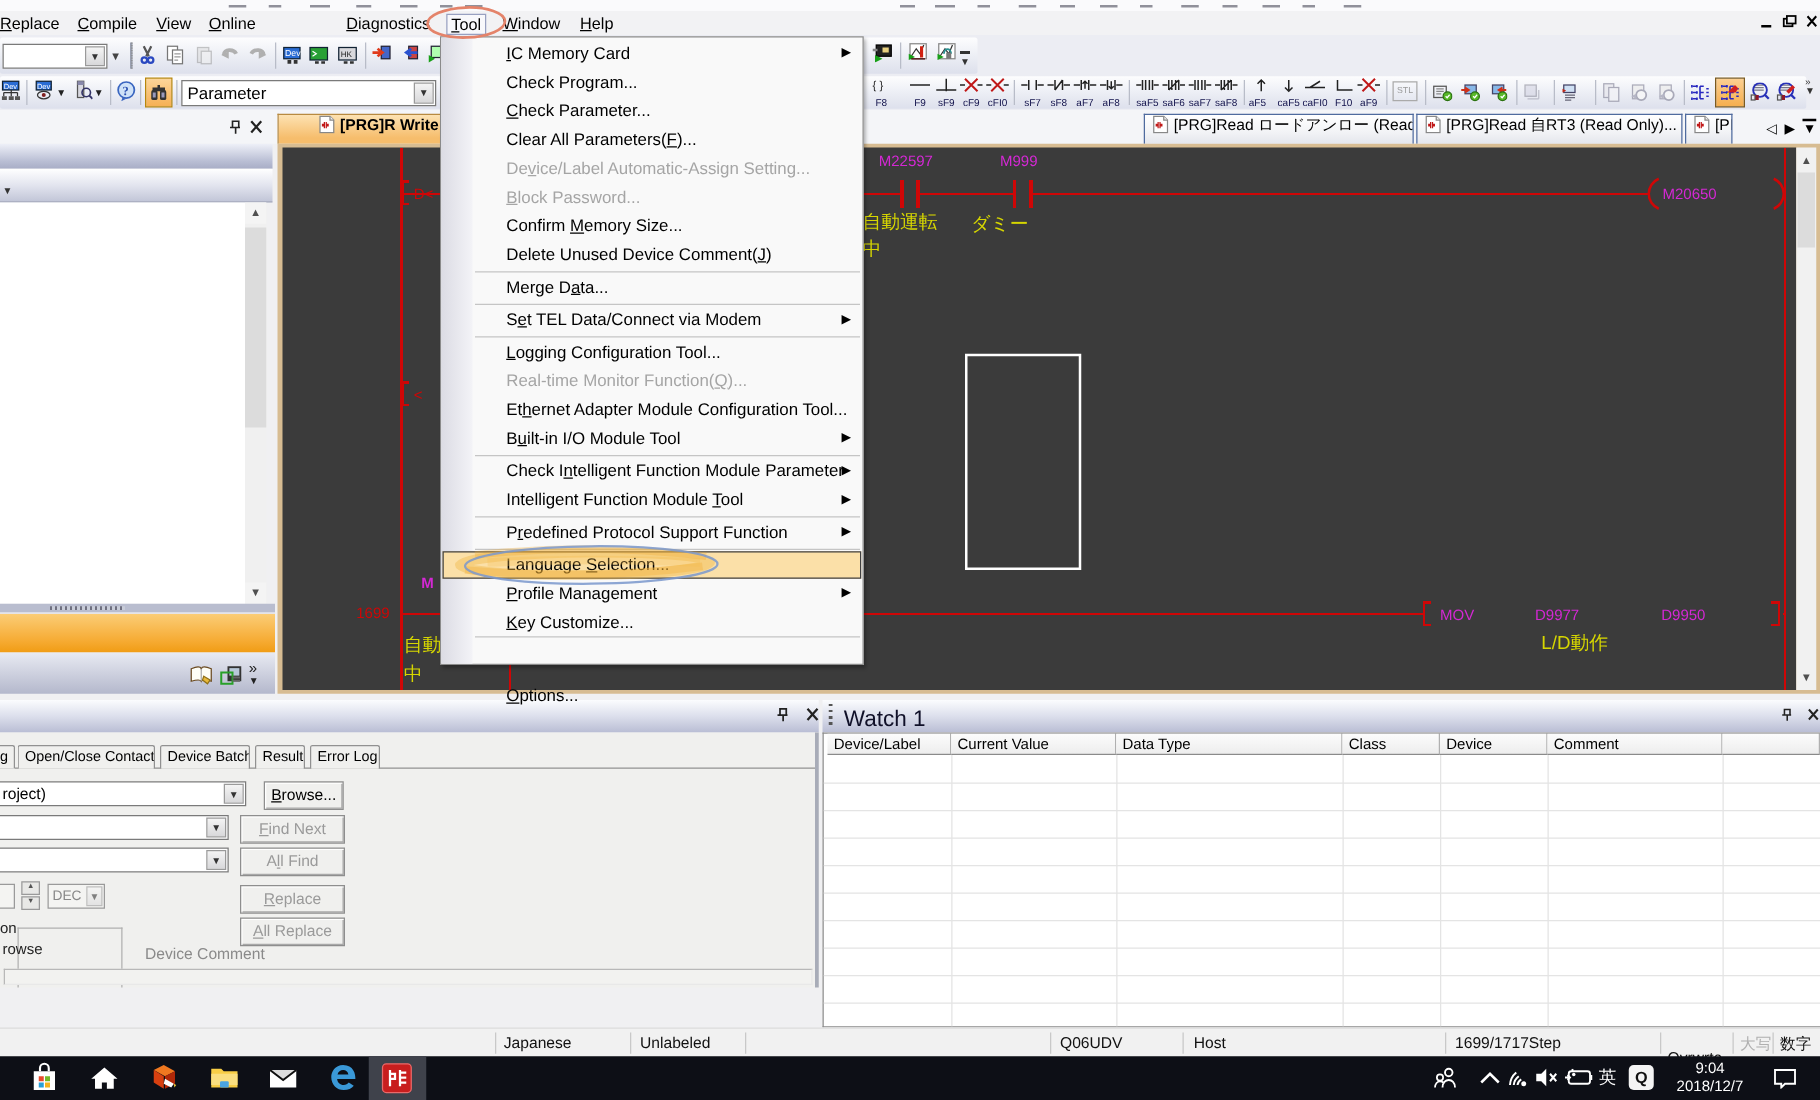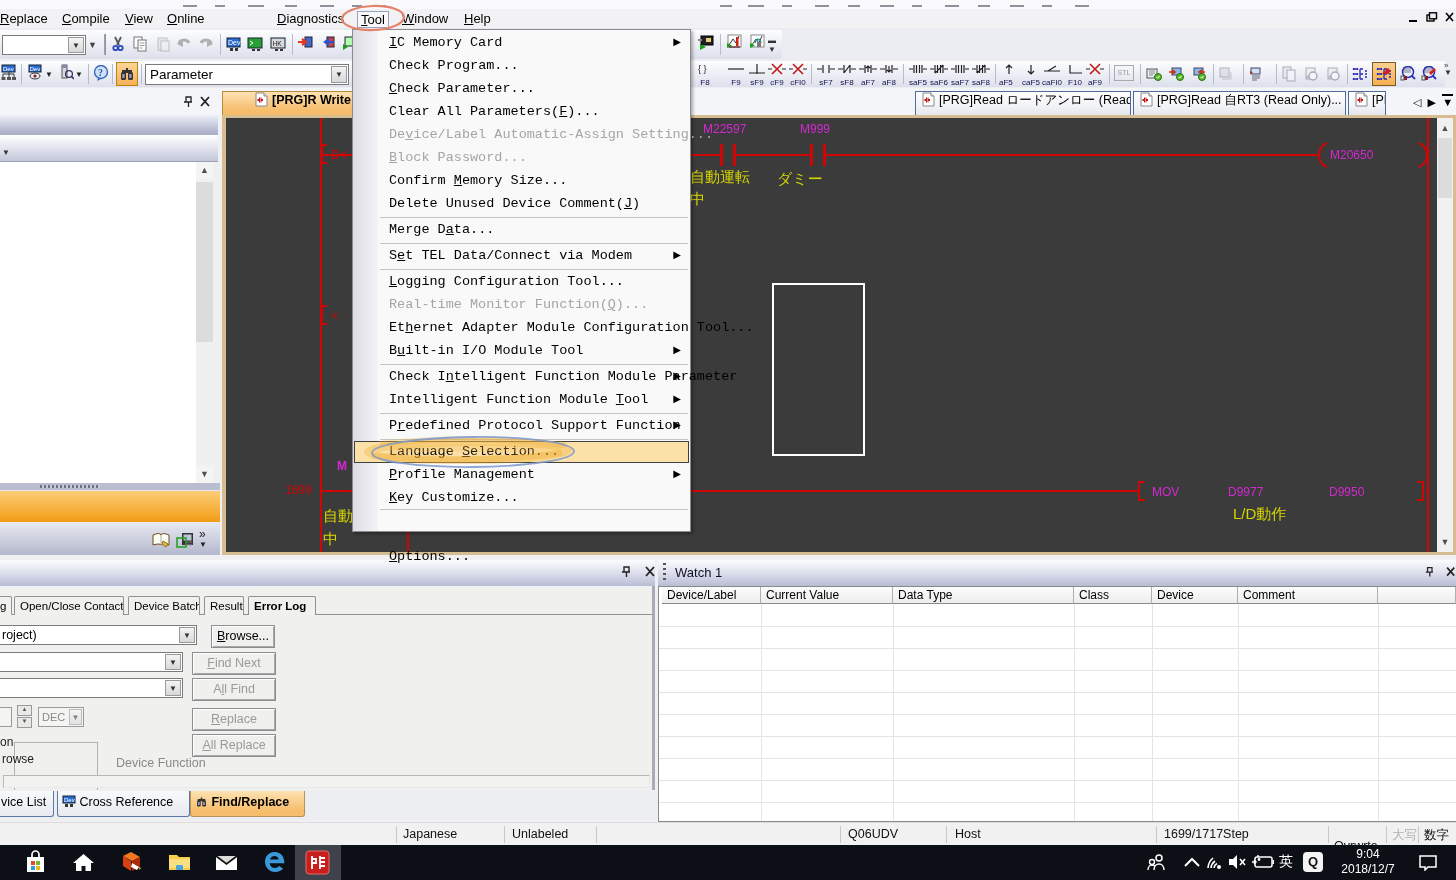--- a/index.html
+++ b/index.html
@@ -33,21 +33,21 @@
 #ldsplit::after{content:"";position:absolute;left:40px;top:2px;width:60px;height:3px;background:repeating-linear-gradient(90deg,#707080 0 2px,#c8ccd8 2px 4px);}
 #ldorange{left:0;top:490px;width:220px;height:32px;background:linear-gradient(#fbcd77,#f6ab33 70%,#f09c14);border-top:1px solid #e2e4ee;}
 #ldbottom{left:0;top:522px;width:220px;height:33px;background:linear-gradient(#e8eaf2,#b4b8cc);}
 
 #editor{left:222px;top:115px;width:1234px;height:440px;background:#d7bc92;}
 #edinner{left:226px;top:118px;width:1211px;height:434px;background:#3b3b3b;overflow:hidden;}
 #edscroll{left:1437px;top:118px;width:16px;height:434px;background:#f1f1f1;}
 
 #menu{left:352px;top:29px;width:339px;height:503px;background:#f9f9f9;border:1px solid #8b8b8b;box-shadow:2px 2px 3px rgba(0,0,0,0.3);}
 #menugutter{position:absolute;left:0;top:0;width:25px;height:100%;background:linear-gradient(90deg,#dcdce4,#f3f3f7);}
-.mi{position:absolute;left:36px;font-size:13.5px;color:#000;white-space:nowrap;font-family:Liberation Mono, monospace;}
+.mi{position:absolute;left:52px;font-size:13.5px;color:#000;white-space:nowrap;}
 .mi.gray{color:#a5a5a5;}
 .msep{position:absolute;left:27px;right:2px;height:1px;background:#c5c5c5;}
 .marrow{position:absolute;right:9px;font-size:10px;color:#000;}
 #langhl{position:absolute;left:1px;width:335px;height:22px;background:#fbe0a8;border:1px solid #404040;}
 
 #findhead{left:0;top:560px;width:655px;height:26px;background:linear-gradient(#fbfcfe,#dcdfec 50%,#b9bdd4);}
 #findbody{left:0;top:586px;width:655px;height:204px;background:#f0f0ee;border-right:3px solid #a8acb8;}
 .ftab{position:absolute;top:10px;height:19px;border:1px solid #919191;border-bottom:none;border-radius:2px 2px 0 0;background:#f0f0ee;font-size:11.5px;padding:3px 0 0 5px;white-space:nowrap;overflow:hidden;}
 .combo{position:absolute;background:#fff;border:1px solid #7a7a7a;}
 .combobtn{position:absolute;right:1px;top:1px;bottom:1px;width:16px;background:linear-gradient(#f4f4f4,#d8d8da);border:1px solid #9a9a9a;font-size:8px;text-align:center;color:#333;display:flex;align-items:center;justify-content:center;}
@@ -506,21 +506,21 @@
         <path d="M4 1 h5 v5 h-5z M4 6 h6 M6.5 6 v5 M2 6 h2" fill="none" stroke="#222" stroke-width="1.4"></path>
         <path d="M26 1 L34 10 M34 1 L26 10" stroke="#222" stroke-width="1.8"></path>
       </svg>
 </div>
 <div class="abs" id="findbody">
 <div style="position:absolute;left:0;top:28px;width:652px;height:1px;background:#919191;"></div>
 <div class="ftab" style="left:-6px;width:18px;border-bottom:1px solid #f0f0ee;background:#f0f0ee;">g</div>
 <div class="ftab" style="left:14px;width:110px;">Open/Close Contact</div>
 <div class="ftab" style="left:128px;width:72px;">Device Batch</div>
 <div class="ftab" style="left:204px;width:40px;">Result</div>
-<div class="ftab" style="left:248px;width:68px;font-weight:bold;">Error Log</div>
+<div class="ftab" style="left:248px;width:56px;">Error Log</div>
 <div class="combo" style="left:-4px;top:39px;width:201px;height:20px;font-size:12.5px;">
         <span style="position:absolute;left:5px;top:2px;">roject)</span>
         <div class="combobtn">▼</div>
       </div>
 <div class="fbtn" style="left:211px;top:39px;width:64px;height:23px;"><span style="text-decoration:underline">B</span>rowse...</div>
 <div class="combo" style="left:-4px;top:66px;width:187px;height:20px;">
         <div class="combobtn">▼</div>
       </div>
 <div class="combo" style="left:-4px;top:92px;width:187px;height:20px;">
         <div class="combobtn">▼</div>
@@ -529,41 +529,26 @@
 <div class="fbtn dis" style="left:192px;top:92px;">A<span style="text-decoration:underline">l</span>l Find</div>
 <div class="fbtn dis" style="left:192px;top:122px;"><span style="text-decoration:underline">R</span>eplace</div>
 <div class="fbtn dis" style="left:192px;top:148px;"><span style="text-decoration:underline">A</span>ll Replace</div>
 <div style="position:absolute;left:-4px;top:121px;width:16px;height:20px;background:#f4f4f2;border:1px solid #9a9a9a;"></div>
 <div style="position:absolute;left:17px;top:119px;width:15px;height:11px;background:#e8e8e6;border:1px solid #9a9a9a;font-size:6px;text-align:center;color:#555;">▲</div>
 <div style="position:absolute;left:17px;top:131px;width:15px;height:11px;background:#e8e8e6;border:1px solid #9a9a9a;font-size:6px;text-align:center;color:#555;">▼</div>
 <div style="position:absolute;left:38px;top:121px;width:46px;height:20px;background:#f4f4f2;border:1px solid #9a9a9a;font-size:11px;color:#888;padding:3px 0 0 3px;">DEC<div class="combobtn" style="opacity:.6;width:13px;">▼</div></div>
 <div style="position:absolute;left:0px;top:149px;font-size:12px;color:#222;">on</div>
 <div style="position:absolute;left:14px;top:156px;width:84px;height:48px;border:1px solid #b0b0b0;border-right:1px solid #b0b0b0;border-bottom:none;"></div>
 <div style="position:absolute;left:2px;top:166px;font-size:12px;color:#222;">rowse</div>
-<div style="position:absolute;left:116px;top:170px;font-size:12.5px;color:#8a8a8a;">Device Function</div>
+<div style="position:absolute;left:116px;top:170px;font-size:12.5px;color:#8a8a8a;">Device Comment</div>
 <div style="position:absolute;left:3px;top:189px;width:647px;height:13px;background:#f2f2f0;border:1px solid #b8b8b8;border-right-color:#e8e8e8;border-bottom-color:#e8e8e8;"></div>
-</div>
-<div class="abs" id="findtabs">
-<div class="btab" style="left:-8px;width:62px;padding:4px 0 0 8px;">vice List</div>
-<div class="btab" style="left:57px;width:133px;padding:4px 0 0 4px;"><svg width="14" height="13" viewBox="0 0 14 13" style="vertical-align:-2px;">
-          <rect x="1" y="1" width="12" height="7" fill="#2a6cd4" stroke="#123"></rect>
-          <text x="2" y="7" font-size="6" fill="#fff" font-family="Liberation Sans">Dev</text>
-          <path d="M3 9 h3 v3 h-3z M8 9 h3 v3 h-3z" fill="#333"></path>
-        </svg> Cross Reference</div>
-<div class="btab" style="left:190px;width:115px;padding:4px 0 0 4px;background:linear-gradient(#fde2b2,#f6bd6c 80%);border-color:#b8905a;font-weight:bold;"><svg width="13" height="12" viewBox="0 0 16 16" style="vertical-align:-2px;">
-          <path d="M3 4 h4 v-2 h2 v2 h4 v3 h-10z" fill="#333"></path>
-          <rect x="2" y="6" width="5" height="8" rx="1.5" fill="#333"></rect>
-          <rect x="9" y="6" width="5" height="8" rx="1.5" fill="#333"></rect>
-          <rect x="3.2" y="8" width="2.4" height="4" fill="#99b"></rect>
-          <rect x="10.2" y="8" width="2.4" height="4" fill="#99b"></rect>
-        </svg> Find/Replace</div>
 </div>
 <div class="abs" id="watchhead">
 <div style="position:absolute;left:5px;top:3px;width:3px;height:19px;background:repeating-linear-gradient(#555 0 2px,transparent 2px 5px);"></div>
-<div style="position:absolute;left:17px;top:5px;font-size:13px;color:#101028;">Watch 1</div>
+<div style="position:absolute;left:17px;top:5px;font-size:18px;color:#101028;">Watch 1</div>
 <svg style="position:absolute;left:766px;top:6px;" width="32" height="13" viewBox="0 0 36 13">
         <path d="M4 1 h5 v5 h-5z M4 6 h6 M6.5 6 v5 M2 6 h2" fill="none" stroke="#222" stroke-width="1.4"></path>
         <path d="M26 1 L34 10 M34 1 L26 10" stroke="#222" stroke-width="1.8"></path>
       </svg>
 </div>
 <div class="abs" id="watchtable">
       <div class="wcol" style="left:3px;width:99px;">Device/Label</div>
 <div class="wcol" style="left:102px;width:132px;">Current Value</div>
 <div class="wvert" style="left:102px;"></div>
 <div class="wcol" style="left:234px;width:181px;">Data Type</div>

